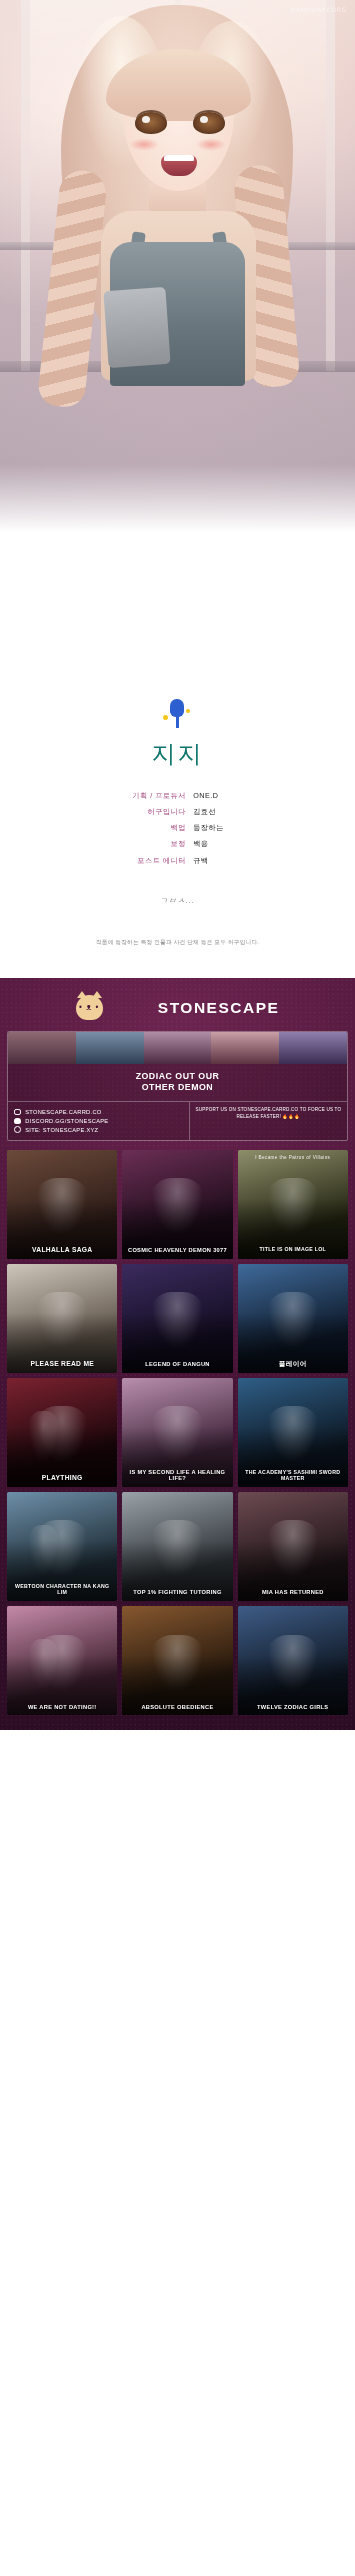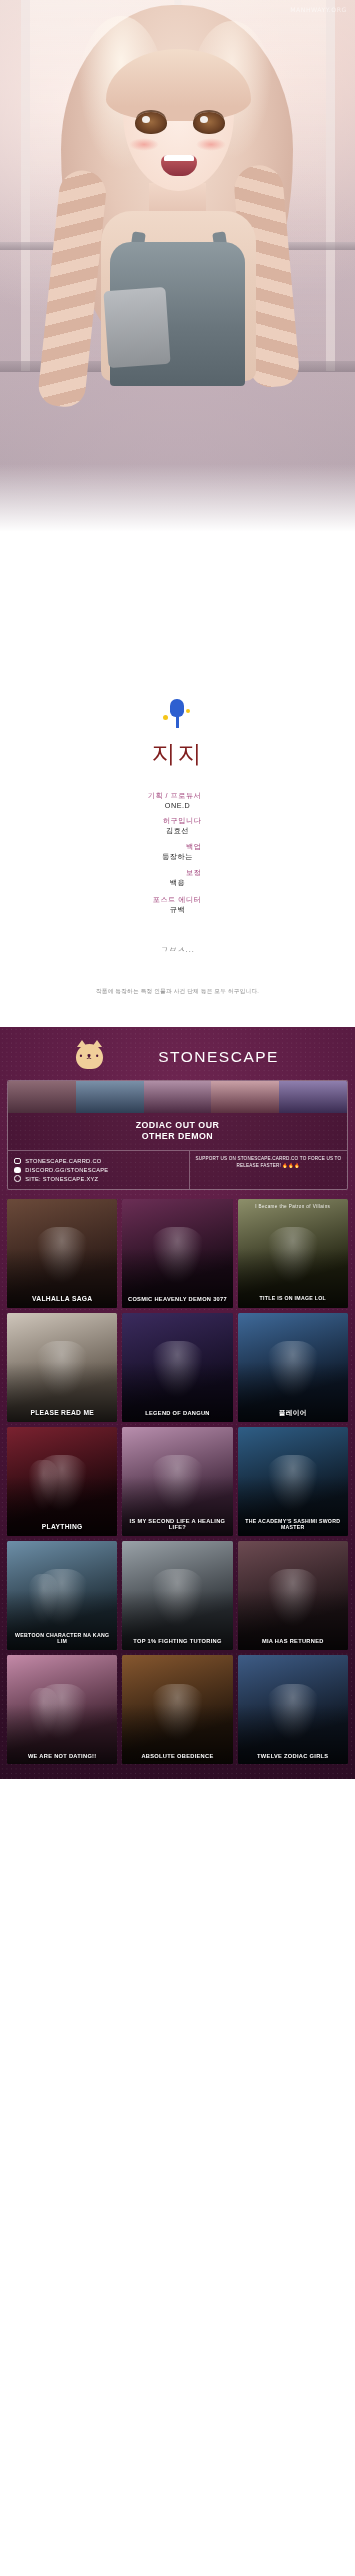--- a/index.html
+++ b/index.html
@@ -176,25 +176,25 @@
   }
   .credit-logo .dot2 {
     position:absolute; left: 24px; top: 13.4px; width: 4.1px; height:4.1px;
     border-radius:50%; background:#f5c518;
   }
   .credit-logo .stem {
     position:absolute; left: 14px; top: 19.6px; width: 2.6px; height: 12.4px;
     background:#2d5fd0;
   }
   .credit-title {
-    font-size: 24px; font-weight: 400; color: #7f1d1d; margin-bottom: 20.6px;
+    font-size: 24px; font-weight: 400; color: #0f766e; margin-bottom: 20.6px;
     letter-spacing: 2.1px;
   }
   .credit-rows { display:inline-block; text-align:left; }
-  .credit-row { display:flex; align-items:center; margin-bottom: 6.2px; font-size:7.2px;flex-direction:column; }
+  .credit-row { display:flex; align-items:center; margin-bottom: 6.2px; font-size:7.2px; }
   .credit-role { color:#a2447c; width: 62px; text-align:right; padding-right: 7.2px; letter-spacing:0.5px;}
   .credit-name { color:#222; letter-spacing:0.5px; }
   .signature {
     margin-top: 24px; font-size: 7.7px; color:#6b6b6b; font-style: italic;
     letter-spacing: 1px;
   }
   .disclaimer {
     margin-top: 33px; font-size: 5.7px; color:#8a8a8a; letter-spacing:0.2px;
   }
 
@@ -221,21 +221,21 @@
     background: #f0cf9a; border-radius: 13.4px 13.4px 11.3px 11.3px;
   }
   .brand-cat:before, .brand-cat:after{
     content:""; position:absolute; top:-4.6px; width:0; height:0;
     border-left: 5.2px solid transparent; border-right: 5.2px solid transparent;
     border-bottom: 7.2px solid #f0cf9a;
   }
   .brand-cat:before{ left:1px;} .brand-cat:after{ right:1px;}
   .cat-face { position:absolute; left:0; top:7.2px; width:100%; text-align:center;
     font-size:8.2px; color:#4a1438; letter-spacing:1px;}
-  .brand-name { font-size: 15.5px; color:#fff; letter-spacing: 1.5px; font-weight:400;margin-left:48px; }
+  .brand-name { font-size: 15.5px; color:#fff; letter-spacing: 1.5px; font-weight:700;margin-left:48px; }
   .promo-card {
     border: 0.5px solid rgba(255,255,255,.35);
     border-radius: 2.1px;
     overflow: hidden;
     margin-bottom: 8.2px;
     background: rgba(0,0,0,.18);
   }
   .promo-strip { display:flex; height: 32px; }
   .promo-strip .cell { flex:1; }
   .c1{background:linear-gradient(180deg,#8d6a74,#4c2f3c);}

